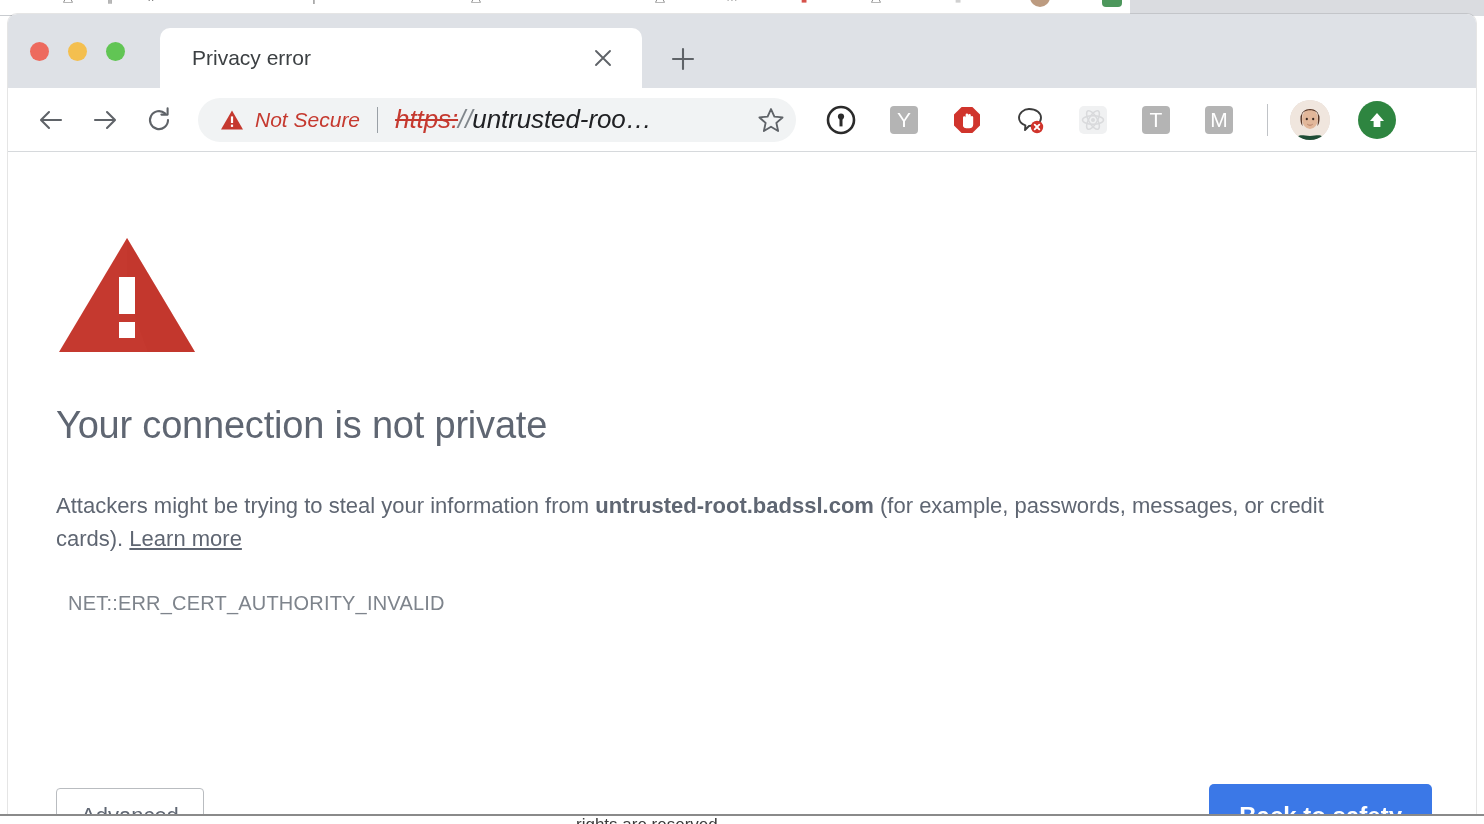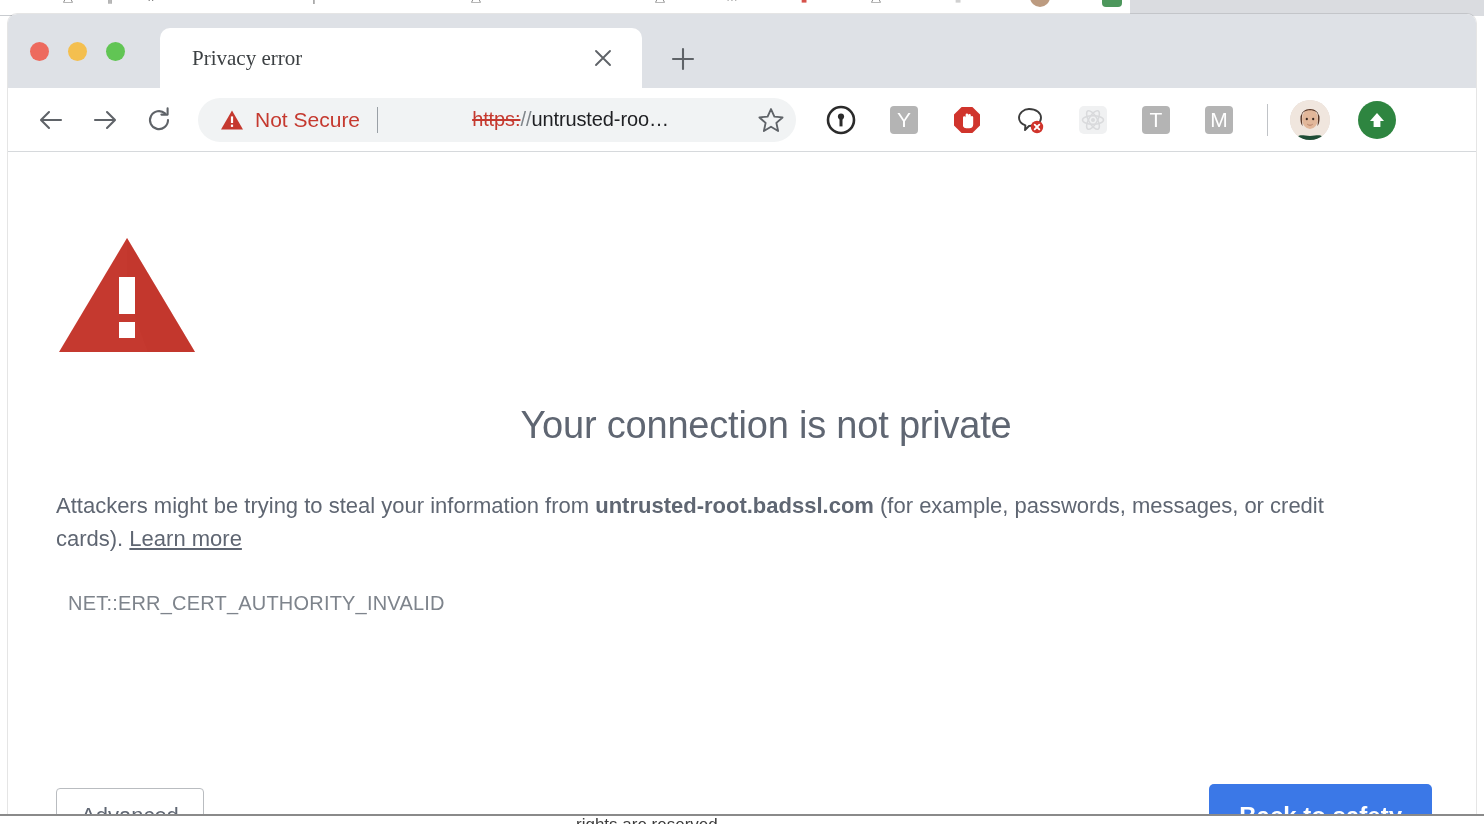--- a/index.html
+++ b/index.html
@@ -88,21 +88,20 @@
   #tab {
     position: absolute;
     left: 152px;
     top: 14px;
     width: 482px;
     height: 60px;
     background: #ffffff;
     border-radius: 10px 10px 0 0;
     display: flex;
     align-items: center;
-    font-family: Liberation Serif, serif;
   }
   #tab-title {
     position: absolute;
     left: 32px;
     top: 50%;
     transform: translateY(-50%);
     font-size: 21px;
     color: #3c4043;
     white-space: nowrap;
     max-width: 380px;
@@ -150,20 +149,21 @@
     flex: 0 0 auto;
     width: 598px;
     height: 44px;
     background: #f1f3f4;
     border-radius: 22px;
     display: flex;
     align-items: center;
     padding: 0 6px 0 22px;
     box-sizing: border-box;
     position: relative;
+    font-style: italic;
   }
   #not-secure-group {
     display: flex;
     align-items: center;
     flex: 0 0 auto;
   }
   #not-secure-icon {
     margin-right: 11px;
     display: flex; align-items: center;
   }
@@ -173,27 +173,26 @@
     white-space: nowrap;
   }
   #omnibox-divider {
     width: 1px;
     height: 26px;
     background: #9aa0a6;
     margin: 0 17px;
     flex: 0 0 auto;
   }
   #omnibox-url {
-    font-size: 20px;
+    font-size: 26px;
     color: #202124;
     white-space: nowrap;
     overflow: hidden;
     flex: 1 1 auto;
     letter-spacing: -.1px;
-    text-align: center;
   }
   #omnibox-url .scheme-strike {
     color: #c5392f;
     text-decoration: line-through;
   }
   #omnibox-url .scheme-slashes { color: #80868b; }
   #bookmark-star {
     flex: 0 0 auto;
     width: 38px; height: 38px;
     display: flex; align-items: center; justify-content: center;
@@ -254,21 +253,20 @@
     box-sizing: border-box;
     position: relative;
   }
   #warning-icon { margin-bottom: 44px; }
   #page-heading {
     font-size: 38px;
     color: #5f6672;
     font-weight: normal;
     margin: 0 0 42px 0;
     letter-spacing: -.2px;
-    text-align: center;
   }
   #page-paragraph {
     font-size: 22px;
     color: #5f6672;
     line-height: 1.52;
     max-width: 1310px;
     margin: 12px 0 36px 0;
   }
   #page-paragraph b { font-weight: bold; color: #5f6672; }
   #learn-more-link {

